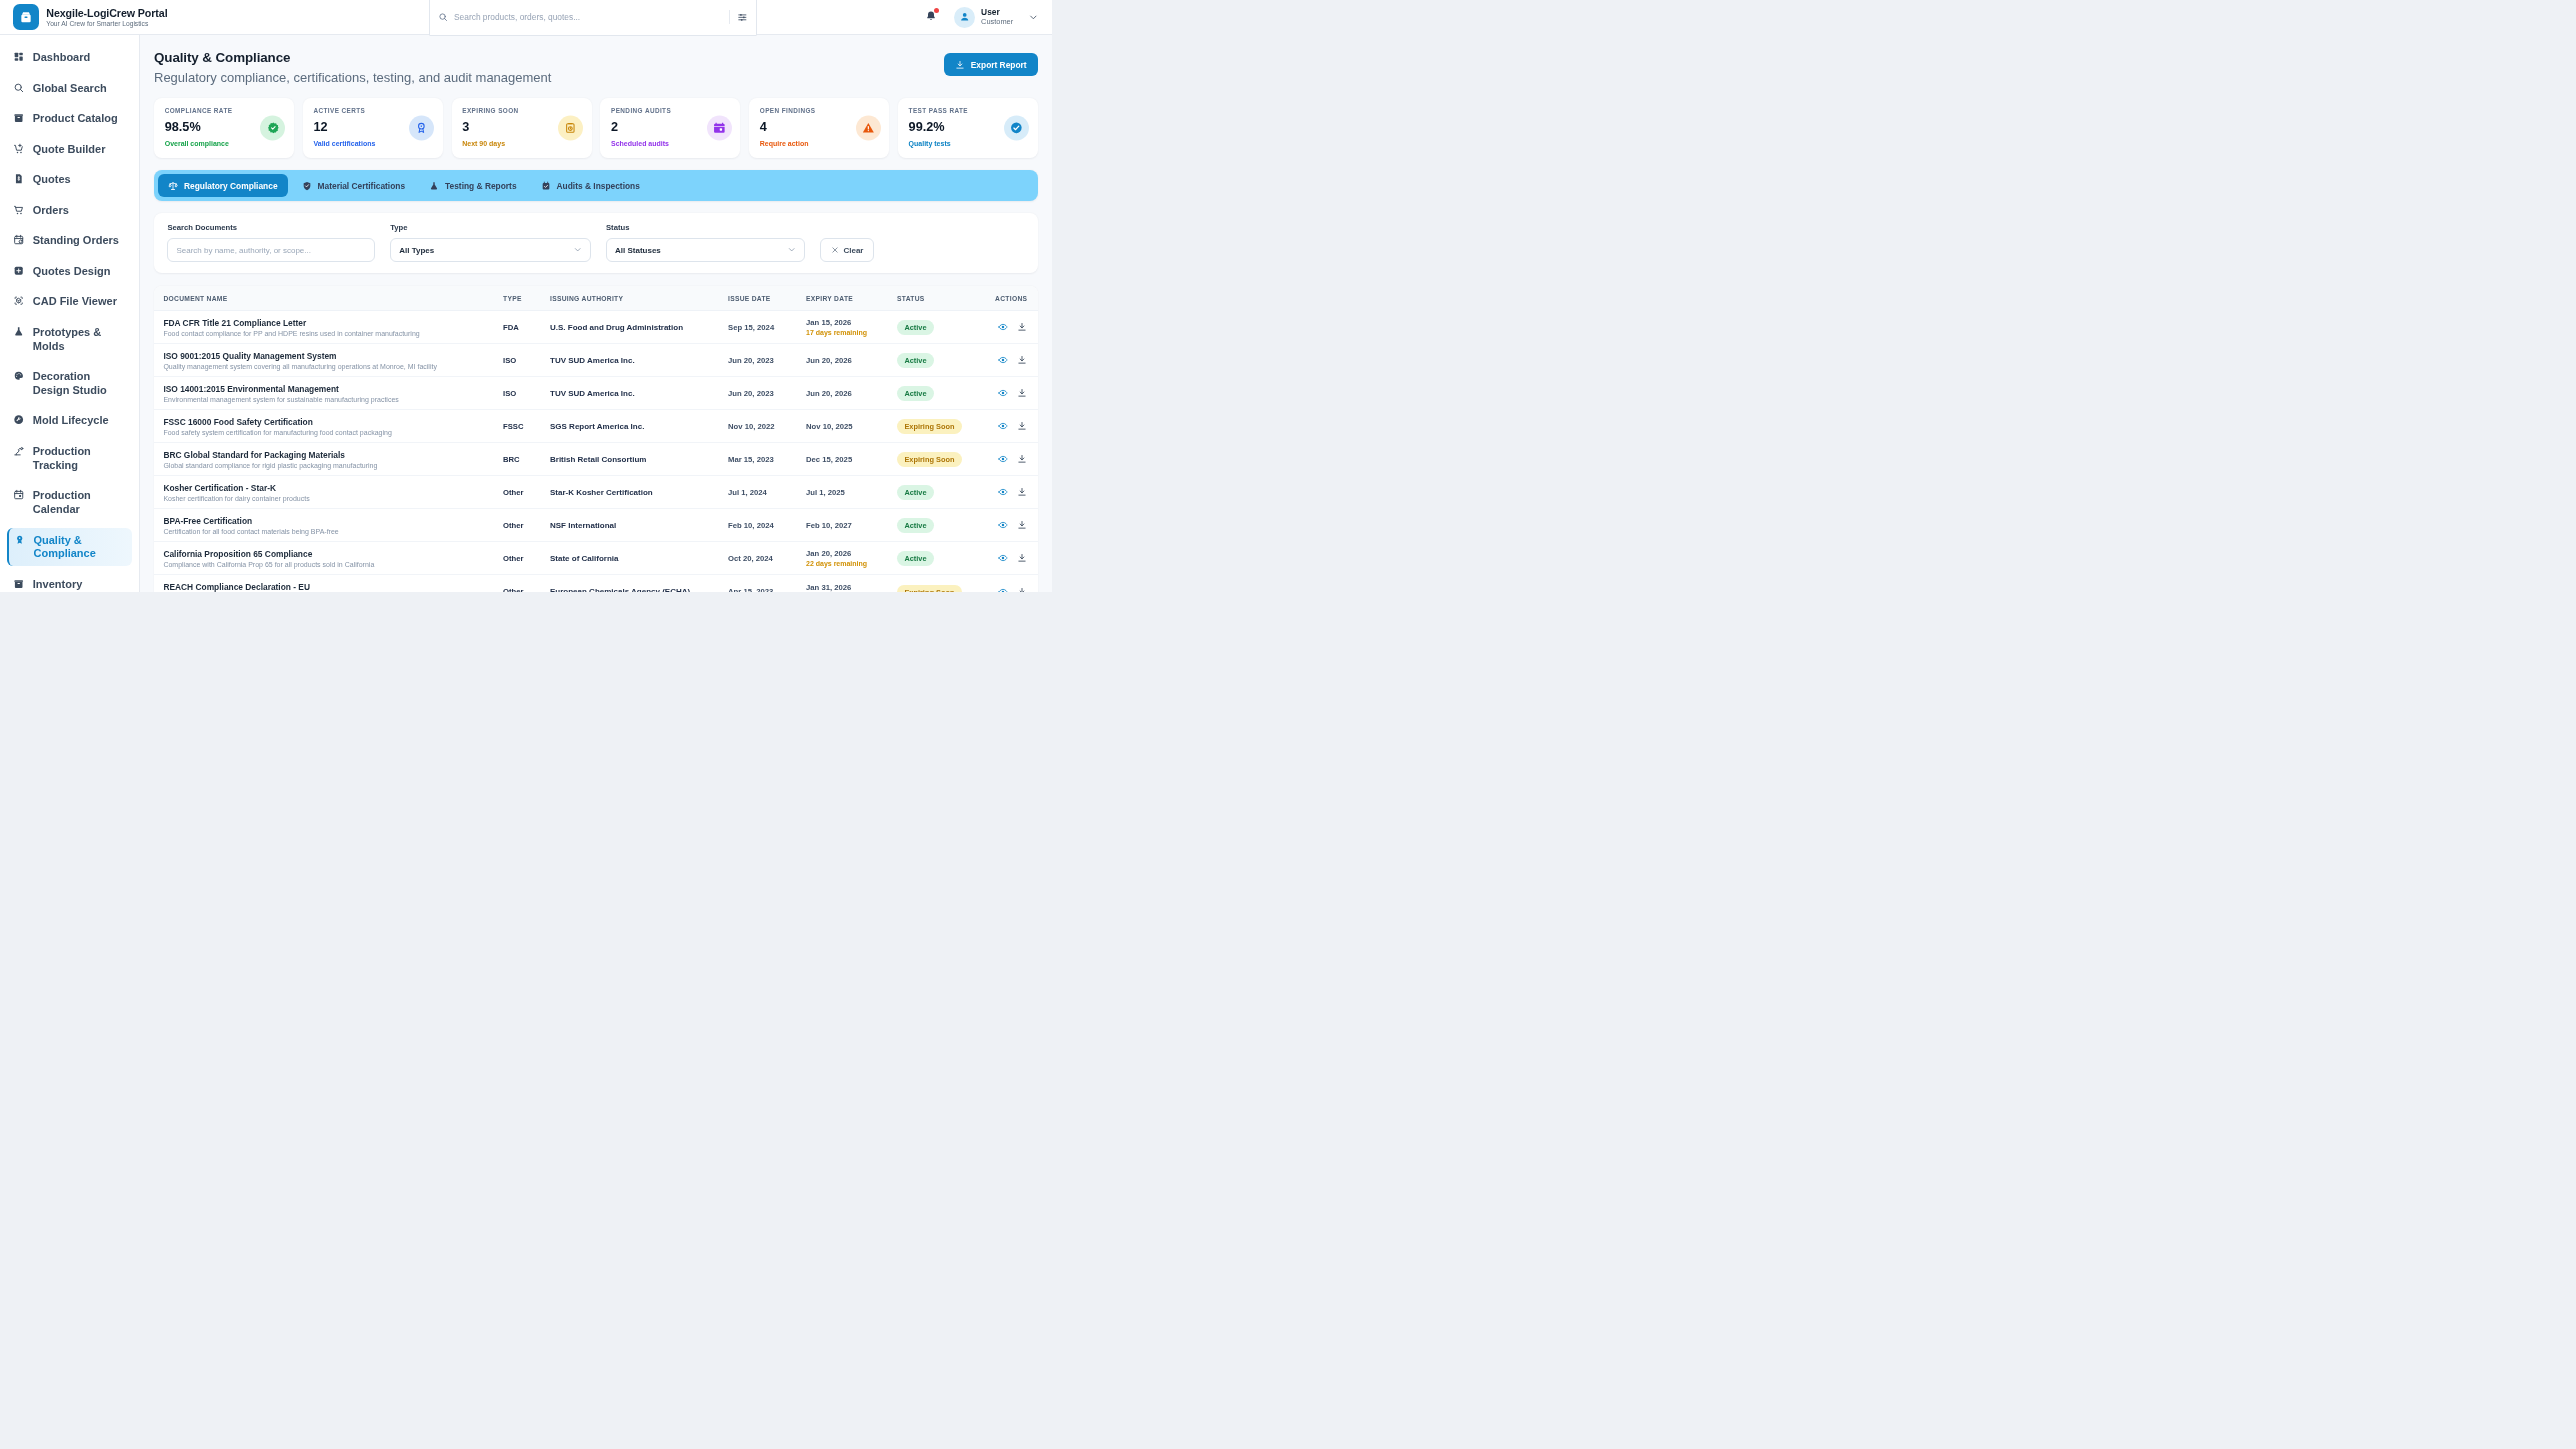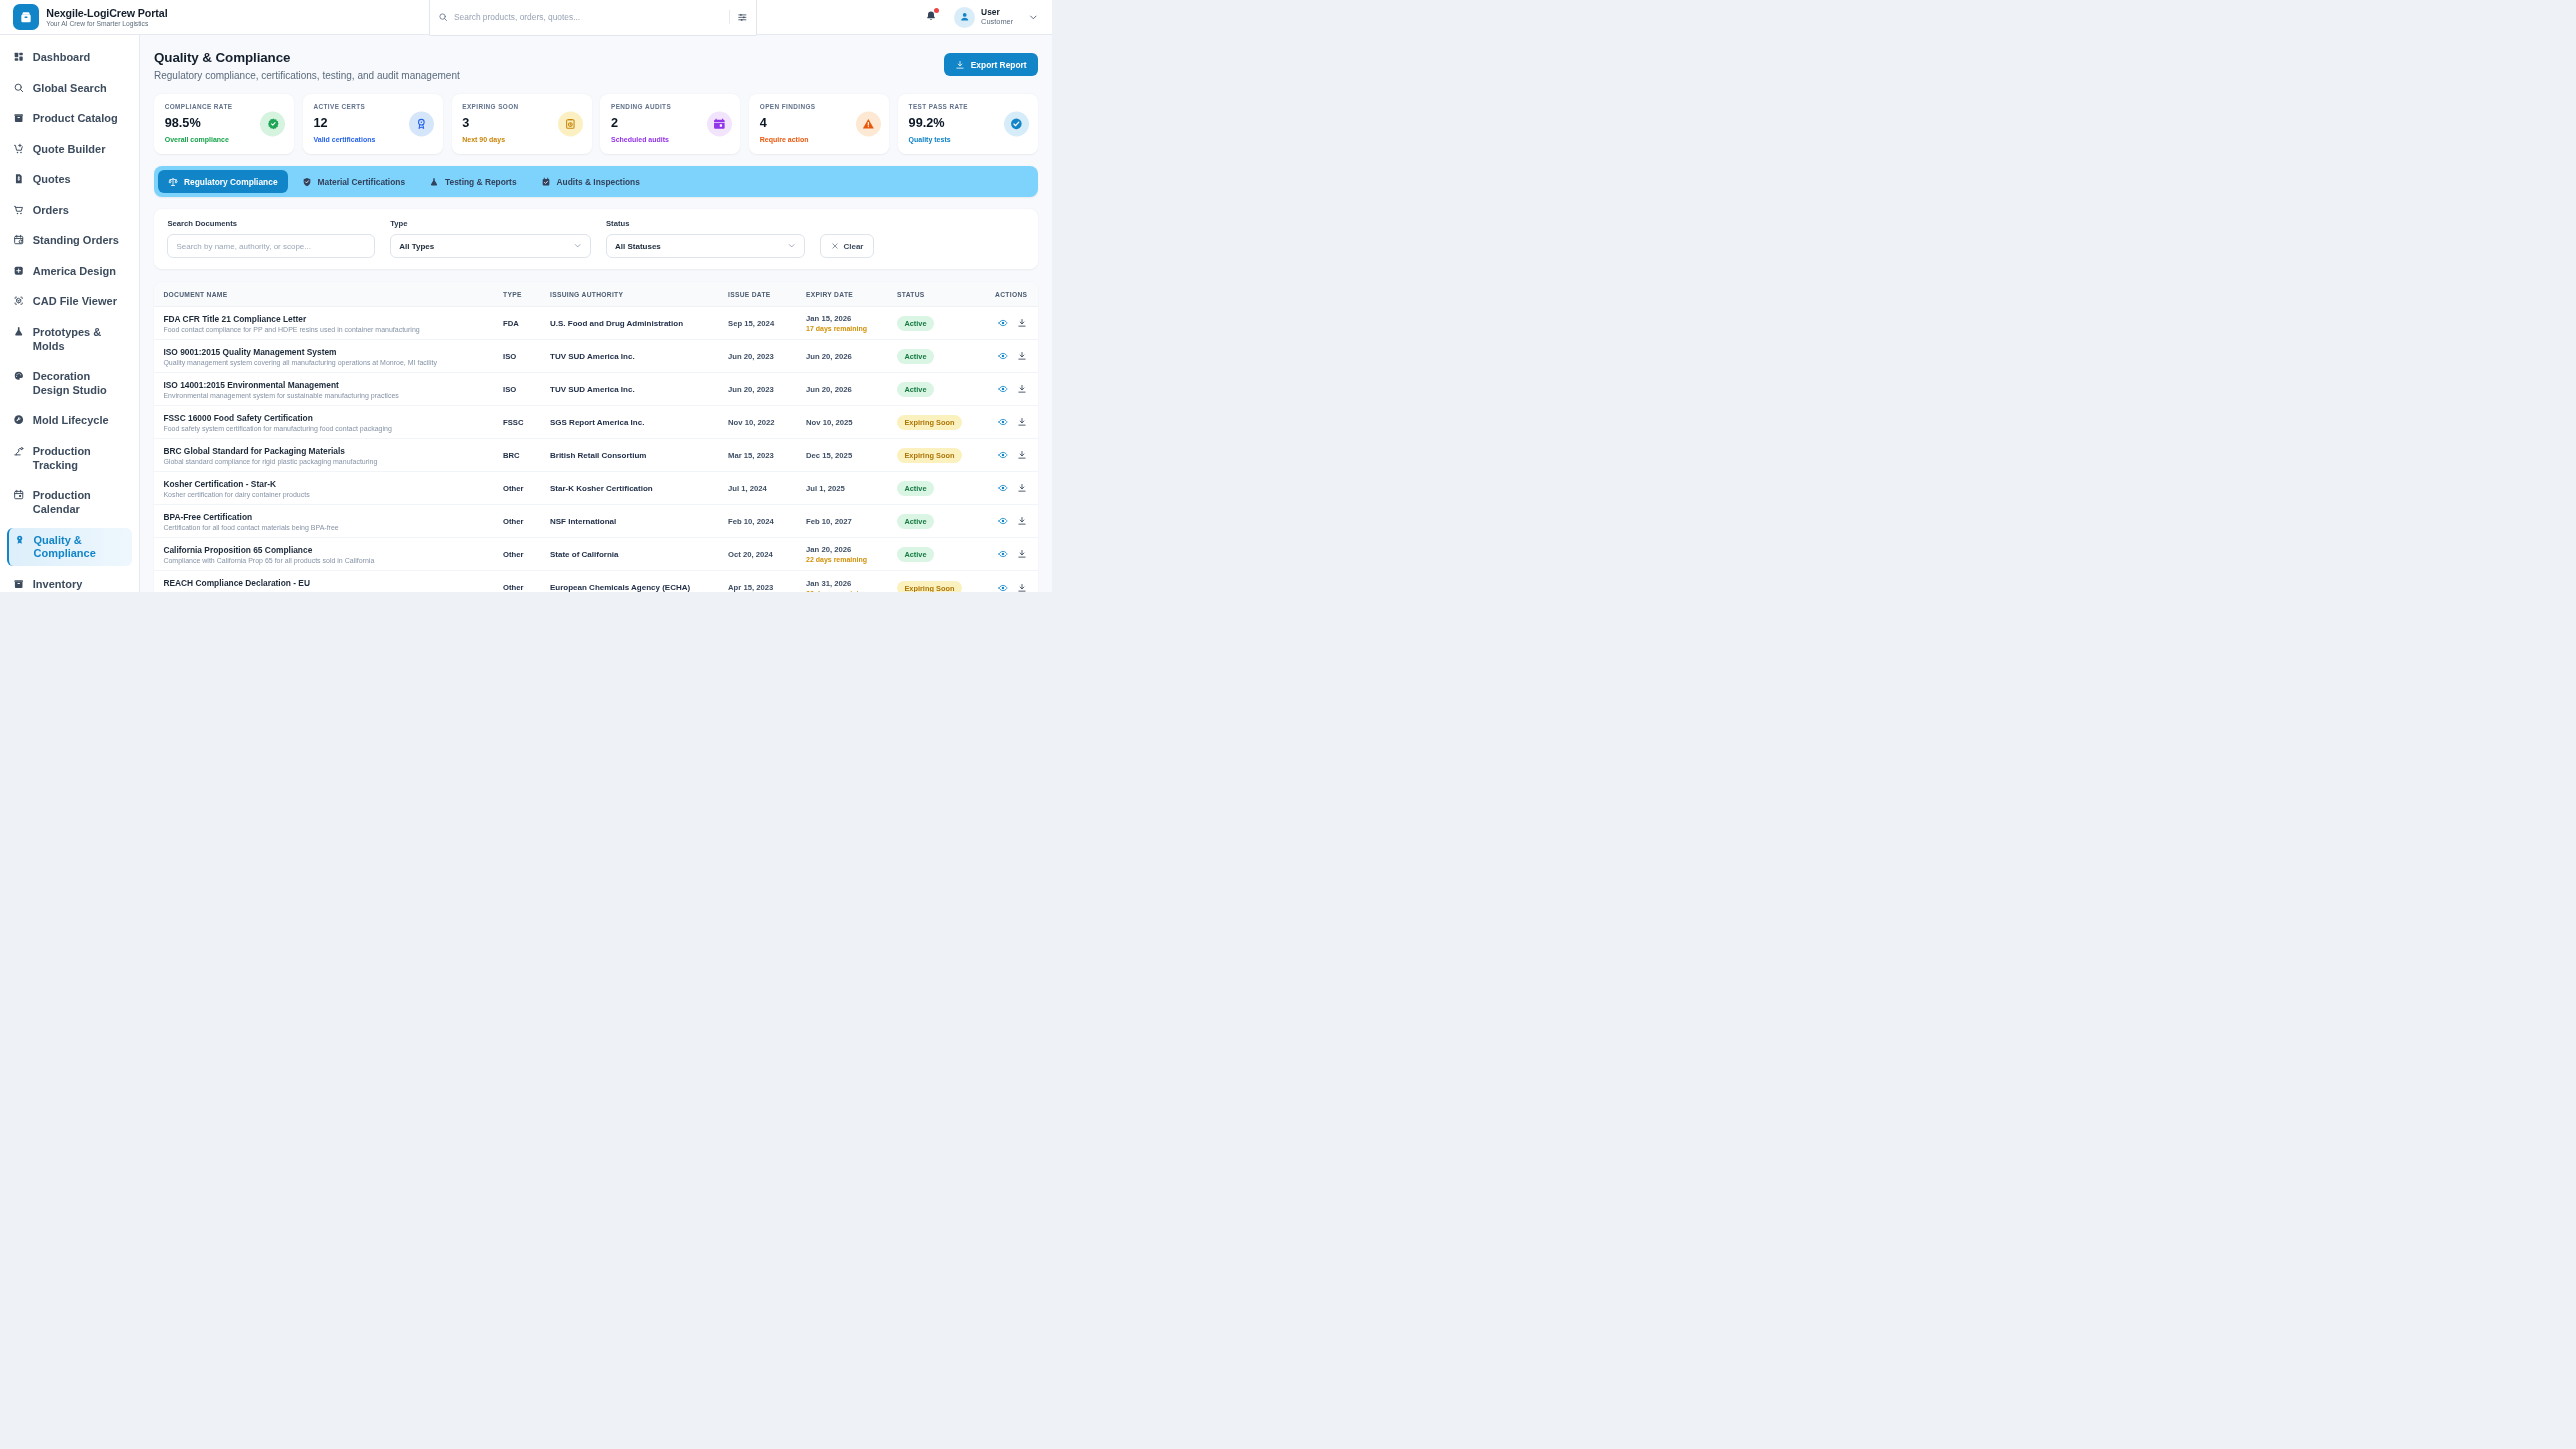--- a/index.html
+++ b/index.html
@@ -54,21 +54,21 @@
     background:linear-gradient(90deg,#ddeffb,#eef7fd);color:#1285c8;
     border-left:2.7px solid #1285c8;padding-left:5.4px;
   }
   .side-item.active .icon{color:#1285c8}
 
   .main{flex:1;padding:15.4px 14px;overflow:hidden}
 
   
   .page-head{display:flex;align-items:flex-start;justify-content:space-between}
   .page-title{font-size:13.4px;font-weight:800;color:#141f2d;letter-spacing:-0.1px}
-  .page-sub{font-size:10px;color:#5b6b7d;margin-top:4.7px}
+  .page-sub{font-size:13px;color:#5b6b7d;margin-top:4.7px}
   .export-btn{
     display:flex;align-items:center;gap:5.4px;background:#1285c8;color:#fff;border:none;cursor:pointer;
     font-family:"Liberation Sans",sans-serif;font-size:8.4px;font-weight:700;border-radius:6px;padding:6.7px 11.4px;margin-top:2.7px;
   }
 
   
   .stats{display:grid;grid-template-columns:repeat(6,1fr);gap:8.7px;margin-top:12.7px}
   .stat-card{
     background:#fff;border-radius:8px;padding:9.4px 10.7px;position:relative;height:60px;
     box-shadow:0 0.7px 2px rgba(15,23,42,.06);
@@ -282,21 +282,21 @@
         </span>
         <span>Standing Orders</span>
       </div>
       <div class="side-item">
         <span class="icon" style="width: 11.4px; height: 11.4px;">
           <svg viewBox="0 0 24 24" fill="none" stroke="currentColor" stroke-width="2" stroke-linecap="round" stroke-linejoin="round">
             <rect x="3.5" y="3.5" width="17" height="17" rx="3.5" fill="currentColor" stroke="none"></rect>
             <path d="M12 8.2v7.6M8.2 12h7.6" stroke="#fff"></path>
           </svg>
         </span>
-        <span>America Design</span>
+        <span>Quotes Design</span>
       </div>
       <div class="side-item">
         <span class="icon" style="width: 11.4px; height: 11.4px;">
           <svg viewBox="0 0 24 24" fill="none" stroke="currentColor" stroke-width="2" stroke-linecap="round" stroke-linejoin="round">
             <path d="M4.5 7.3V5.7c0-.7.5-1.2 1.2-1.2h1.6M16.7 4.5h1.6c.7 0 1.2.5 1.2 1.2v1.6M19.5 16.7v1.6c0 .7-.5 1.2-1.2 1.2h-1.6M7.3 19.5H5.7c-.7 0-1.2-.5-1.2-1.2v-1.6"></path>
             <path d="M12 7.2l4.3 2.5v4.6L12 16.8l-4.3-2.5V9.7z"></path>
             <path d="M12 12l4.3-2.3M12 12v4.8M12 12L7.7 9.7" stroke-width="1.3"></path>
           </svg>
         </span>
         <span>CAD File Viewer</span>

